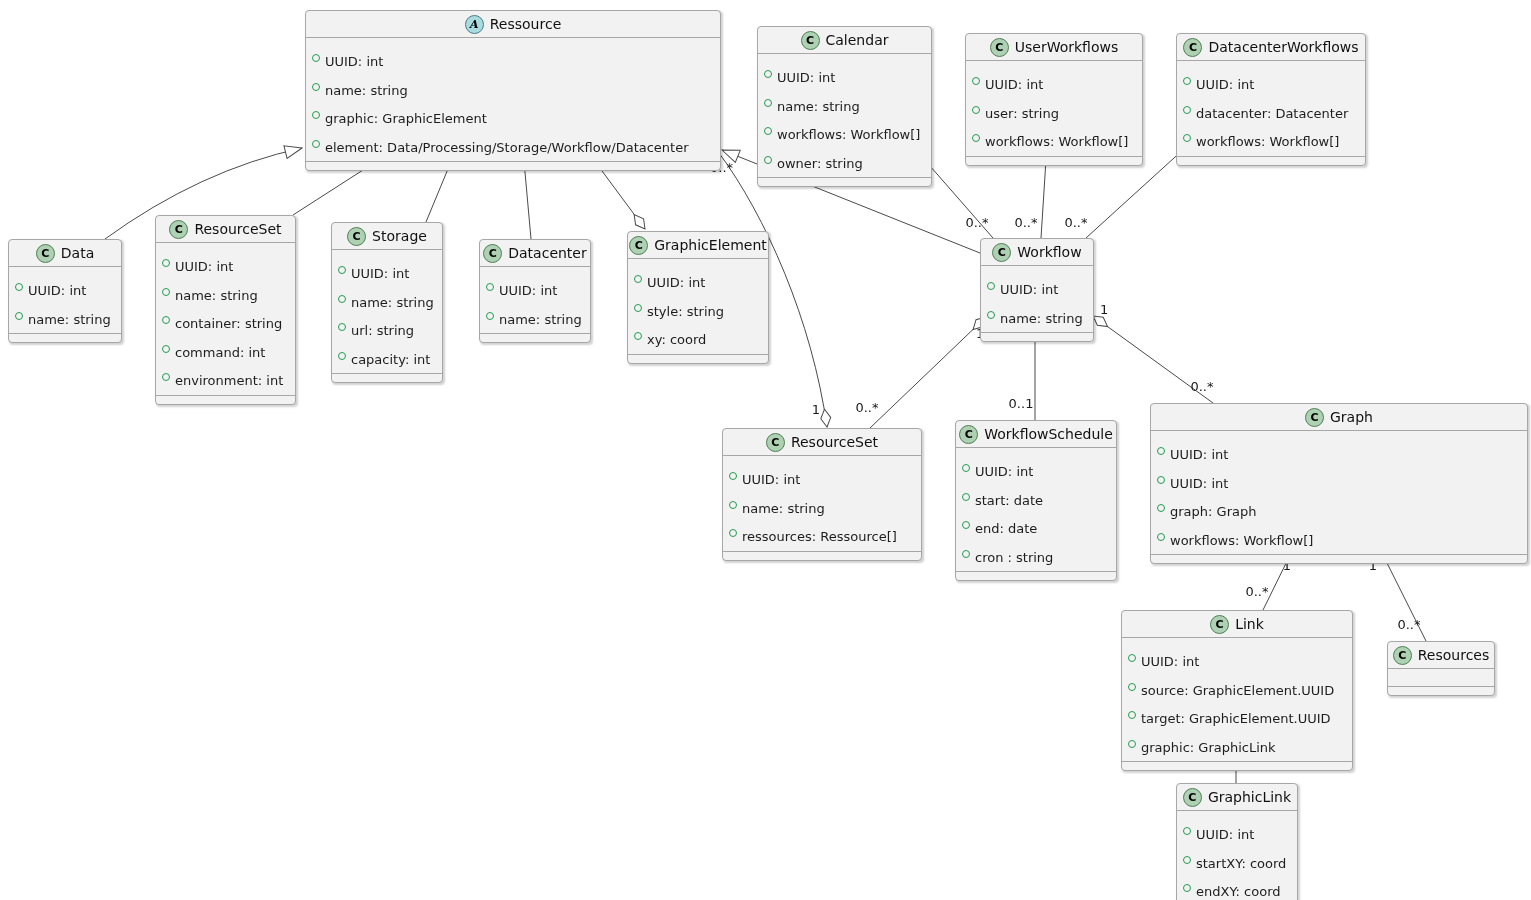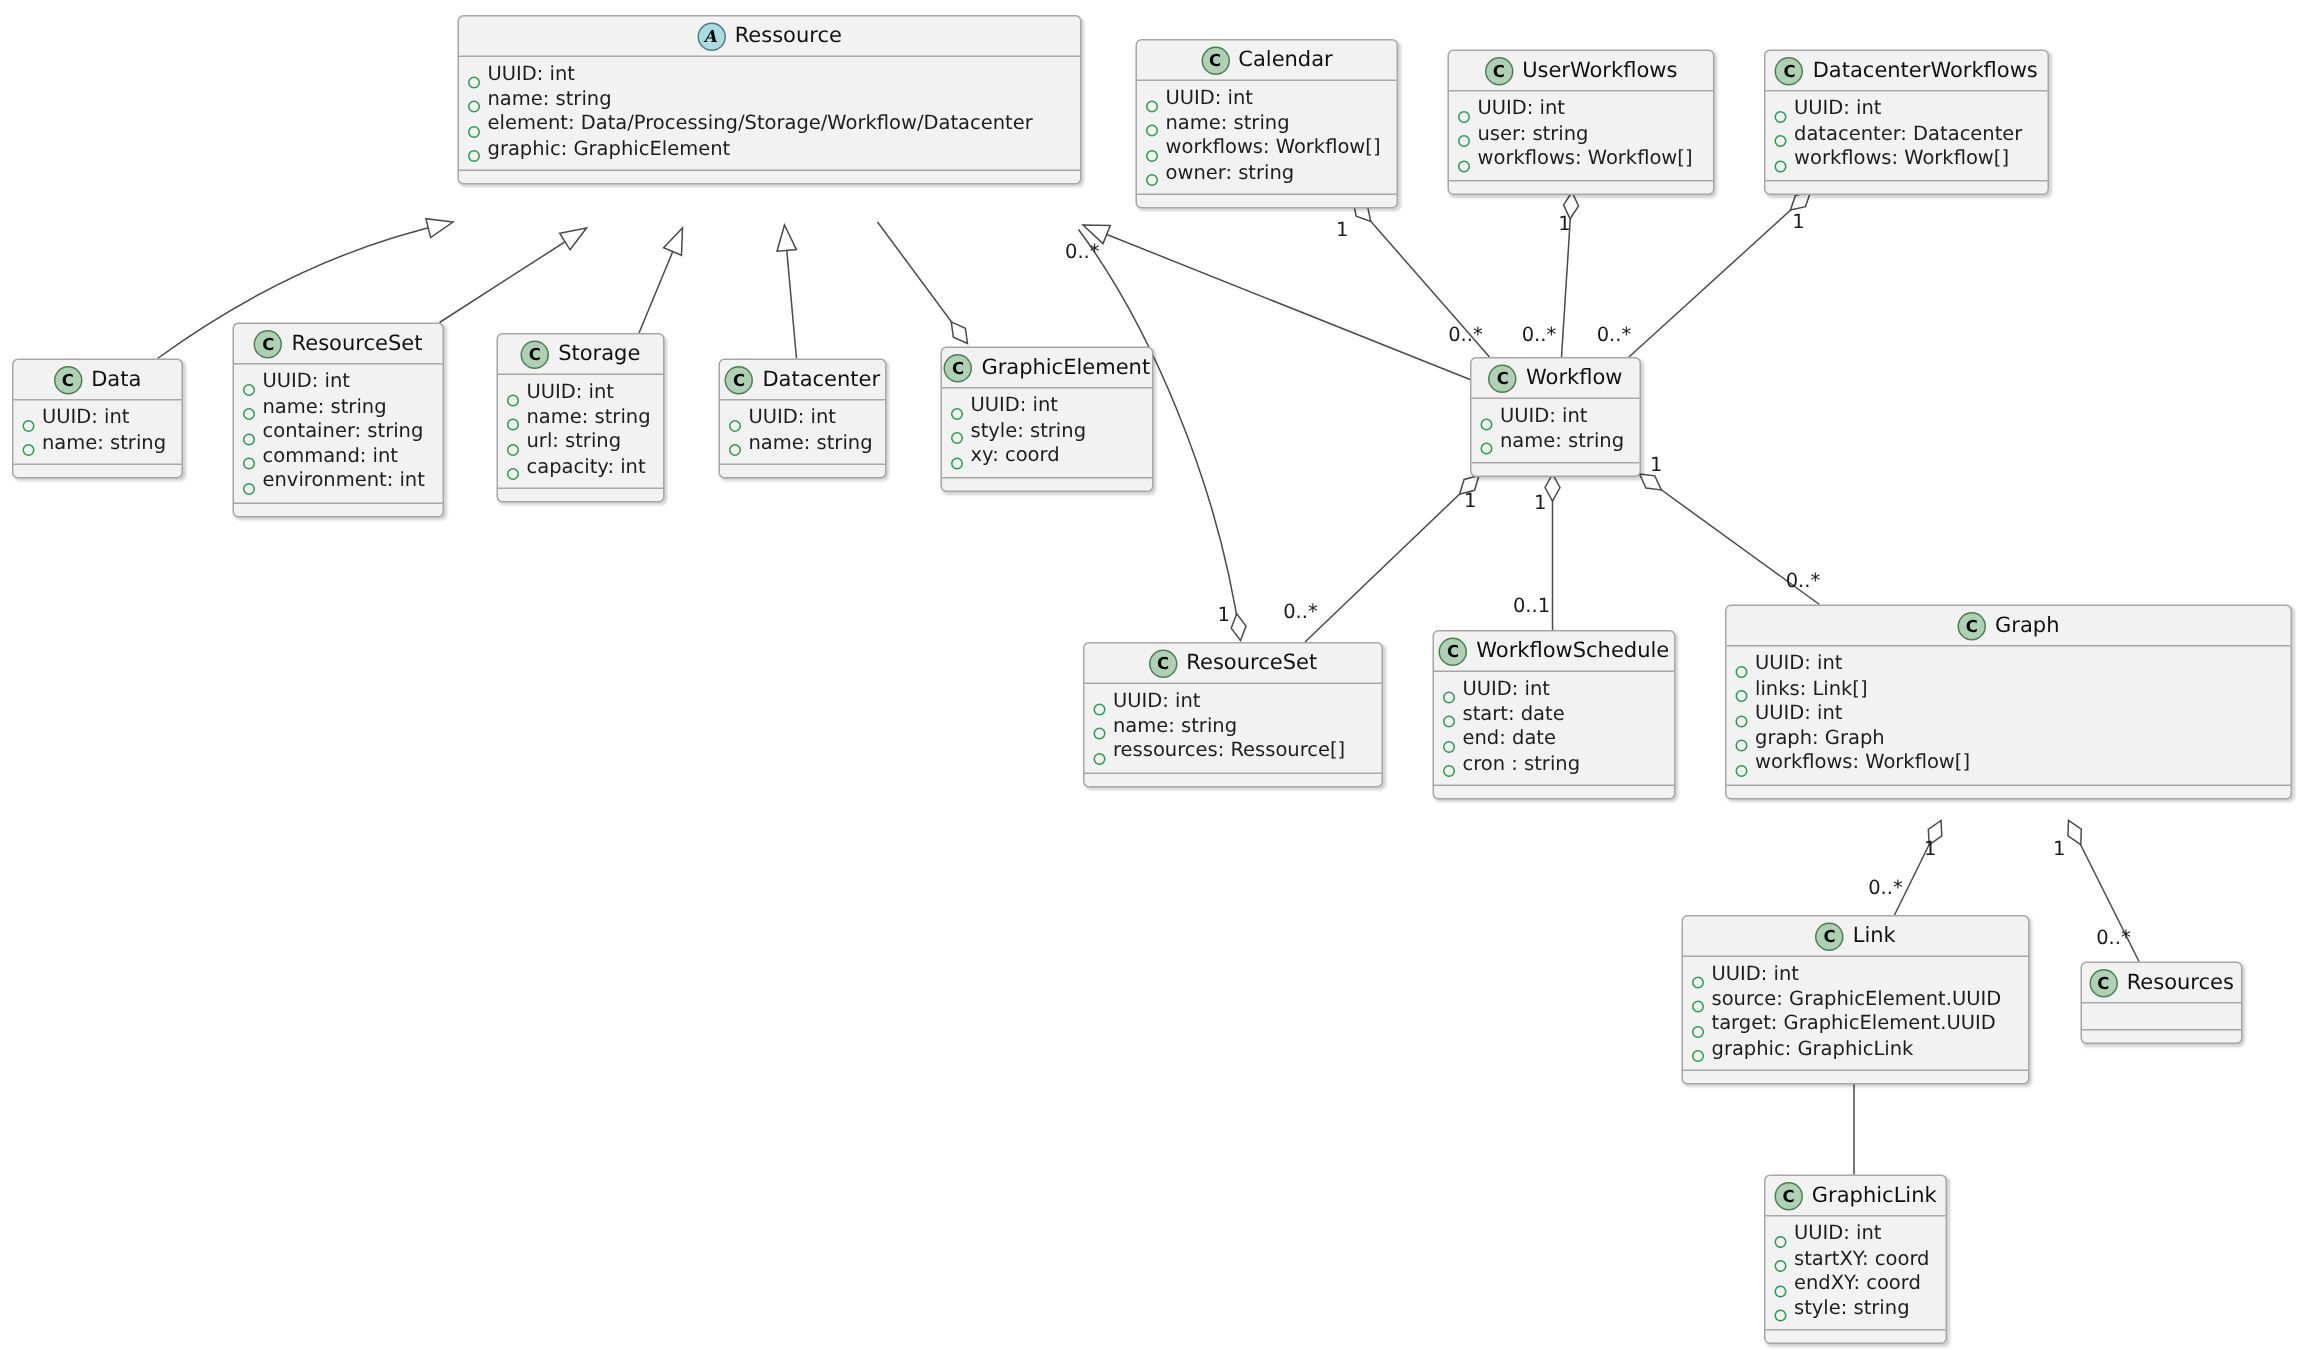--- a/index.html
+++ b/index.html
@@ -12,22 +12,22 @@
   .cls{position:absolute;z-index:2;background:#f2f2f2;border:1px solid #a7a7a7;border-radius:4px;
        box-shadow:1.5px 1.5px 2px rgba(0,0,0,0.18);}
   .hd{height:26px;display:flex;align-items:center;justify-content:center;gap:6px;
       border-bottom:1px solid #a7a7a7;font-size:14px;color:#101010;white-space:nowrap;}
   .ic{width:17px;height:17px;border-radius:50%;background:#ADD1B2;border:1px solid #4e7f53;
       display:flex;align-items:center;justify-content:center;font-size:11px;font-weight:bold;
       color:#000;flex:0 0 auto;}
   .ic.abs{background:#A9DCDF;border-color:#4e7a8a;font-style:italic;font-family:"DejaVu Serif",serif;}
   .ttl.it{}
   .attrs{padding:4px 8px 5px 6px;border-bottom:1px solid #a7a7a7;min-height:8px;}
-  .attr{display:flex;align-items:flex-end;gap:5px;font-size:13px;color:#1d1d1d;
-        line-height:16.5px;white-space:nowrap;}
+  .attr{display:flex;align-items:flex-start;gap:5px;font-size:13px;color:#1d1d1d;
+        line-height:16.5px;white-space:nowrap;margin-top:12px;}
   .dot{width:6px;height:6px;border:1px solid #259b51;border-radius:50%;flex:0 0 auto;background:transparent;}
   .strip{height:8px;}
 </style>
 </head>
 <body>
 
 <div class="stage">
 
   <svg class="wires" width="1531" height="900">
 
@@ -132,26 +132,26 @@
       <div class="attr">
           <span class="dot"></span>
           <span>UUID: int</span>
         </div>
       <div class="attr">
           <span class="dot"></span>
           <span>name: string</span>
         </div>
       <div class="attr">
           <span class="dot"></span>
+          <span>graphic: GraphicElement</span>
+        </div>
+      <div class="attr">
+          <span class="dot"></span>
           <span>element: Data/Processing/Storage/Workflow/Datacenter</span>
         </div>
-      <div class="attr">
-          <span class="dot"></span>
-          <span>graphic: GraphicElement</span>
-        </div>
     </div>
     <div class="strip"></div>
   </div>
 
   <div class="cls" style="left:757px;top:26px;width:173px">
     <div class="hd">
       <span class="ic">C</span>
       <span class="ttl">Calendar</span>
     </div>
     <div class="attrs">
@@ -404,24 +404,20 @@
       <span class="ic">C</span>
       <span class="ttl">Graph</span>
     </div>
     <div class="attrs">
       <div class="attr">
           <span class="dot"></span>
           <span>UUID: int</span>
         </div>
       <div class="attr">
           <span class="dot"></span>
-          <span>links: Link[]</span>
-        </div>
-      <div class="attr">
-          <span class="dot"></span>
           <span>UUID: int</span>
         </div>
       <div class="attr">
           <span class="dot"></span>
           <span>graph: Graph</span>
         </div>
       <div class="attr">
           <span class="dot"></span>
           <span>workflows: Workflow[]</span>
         </div>

